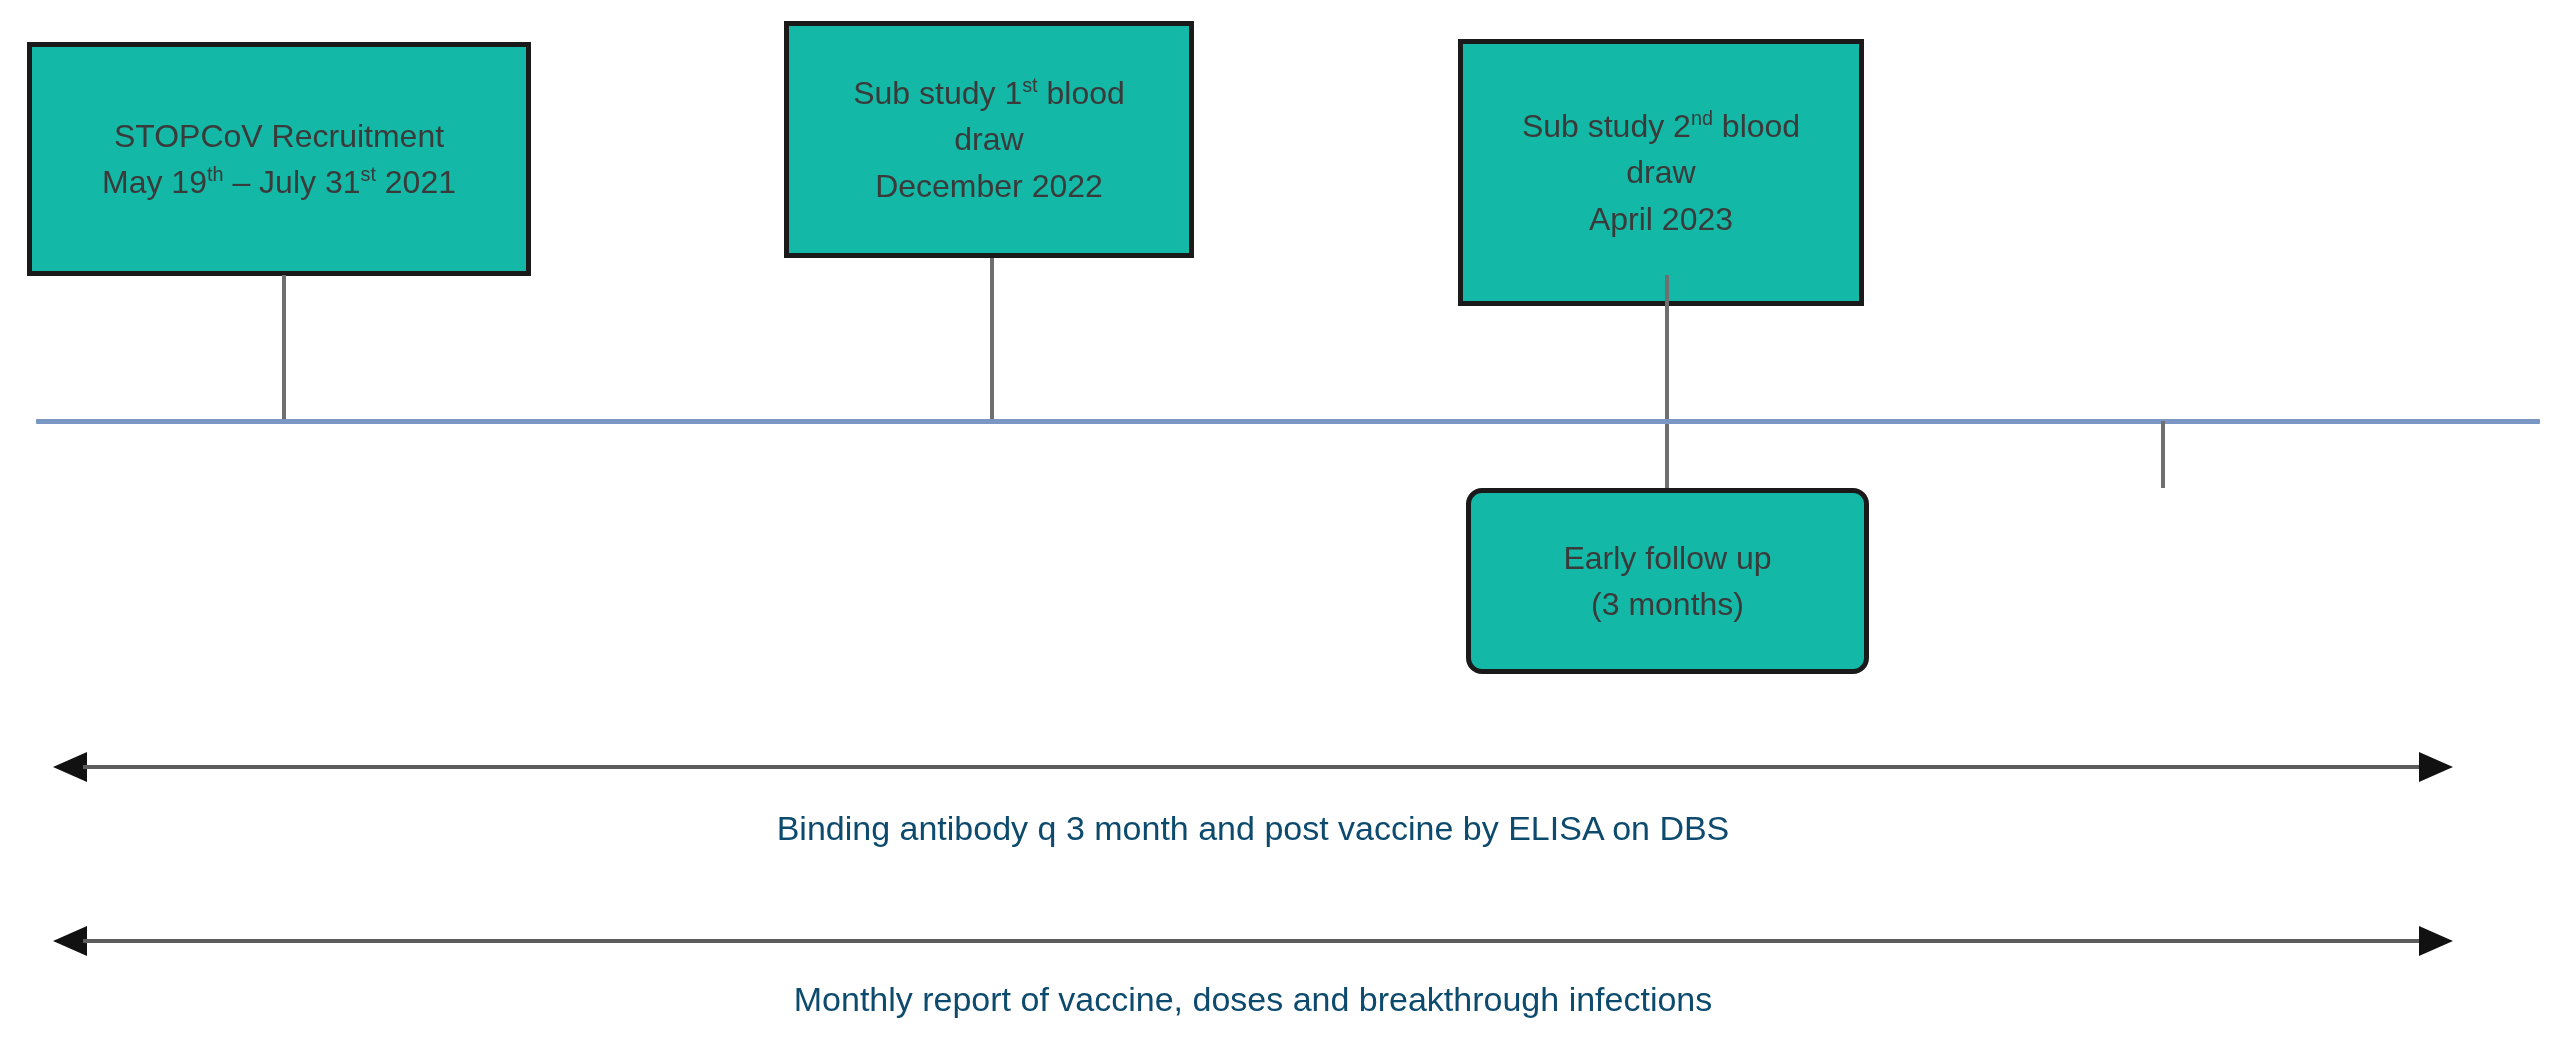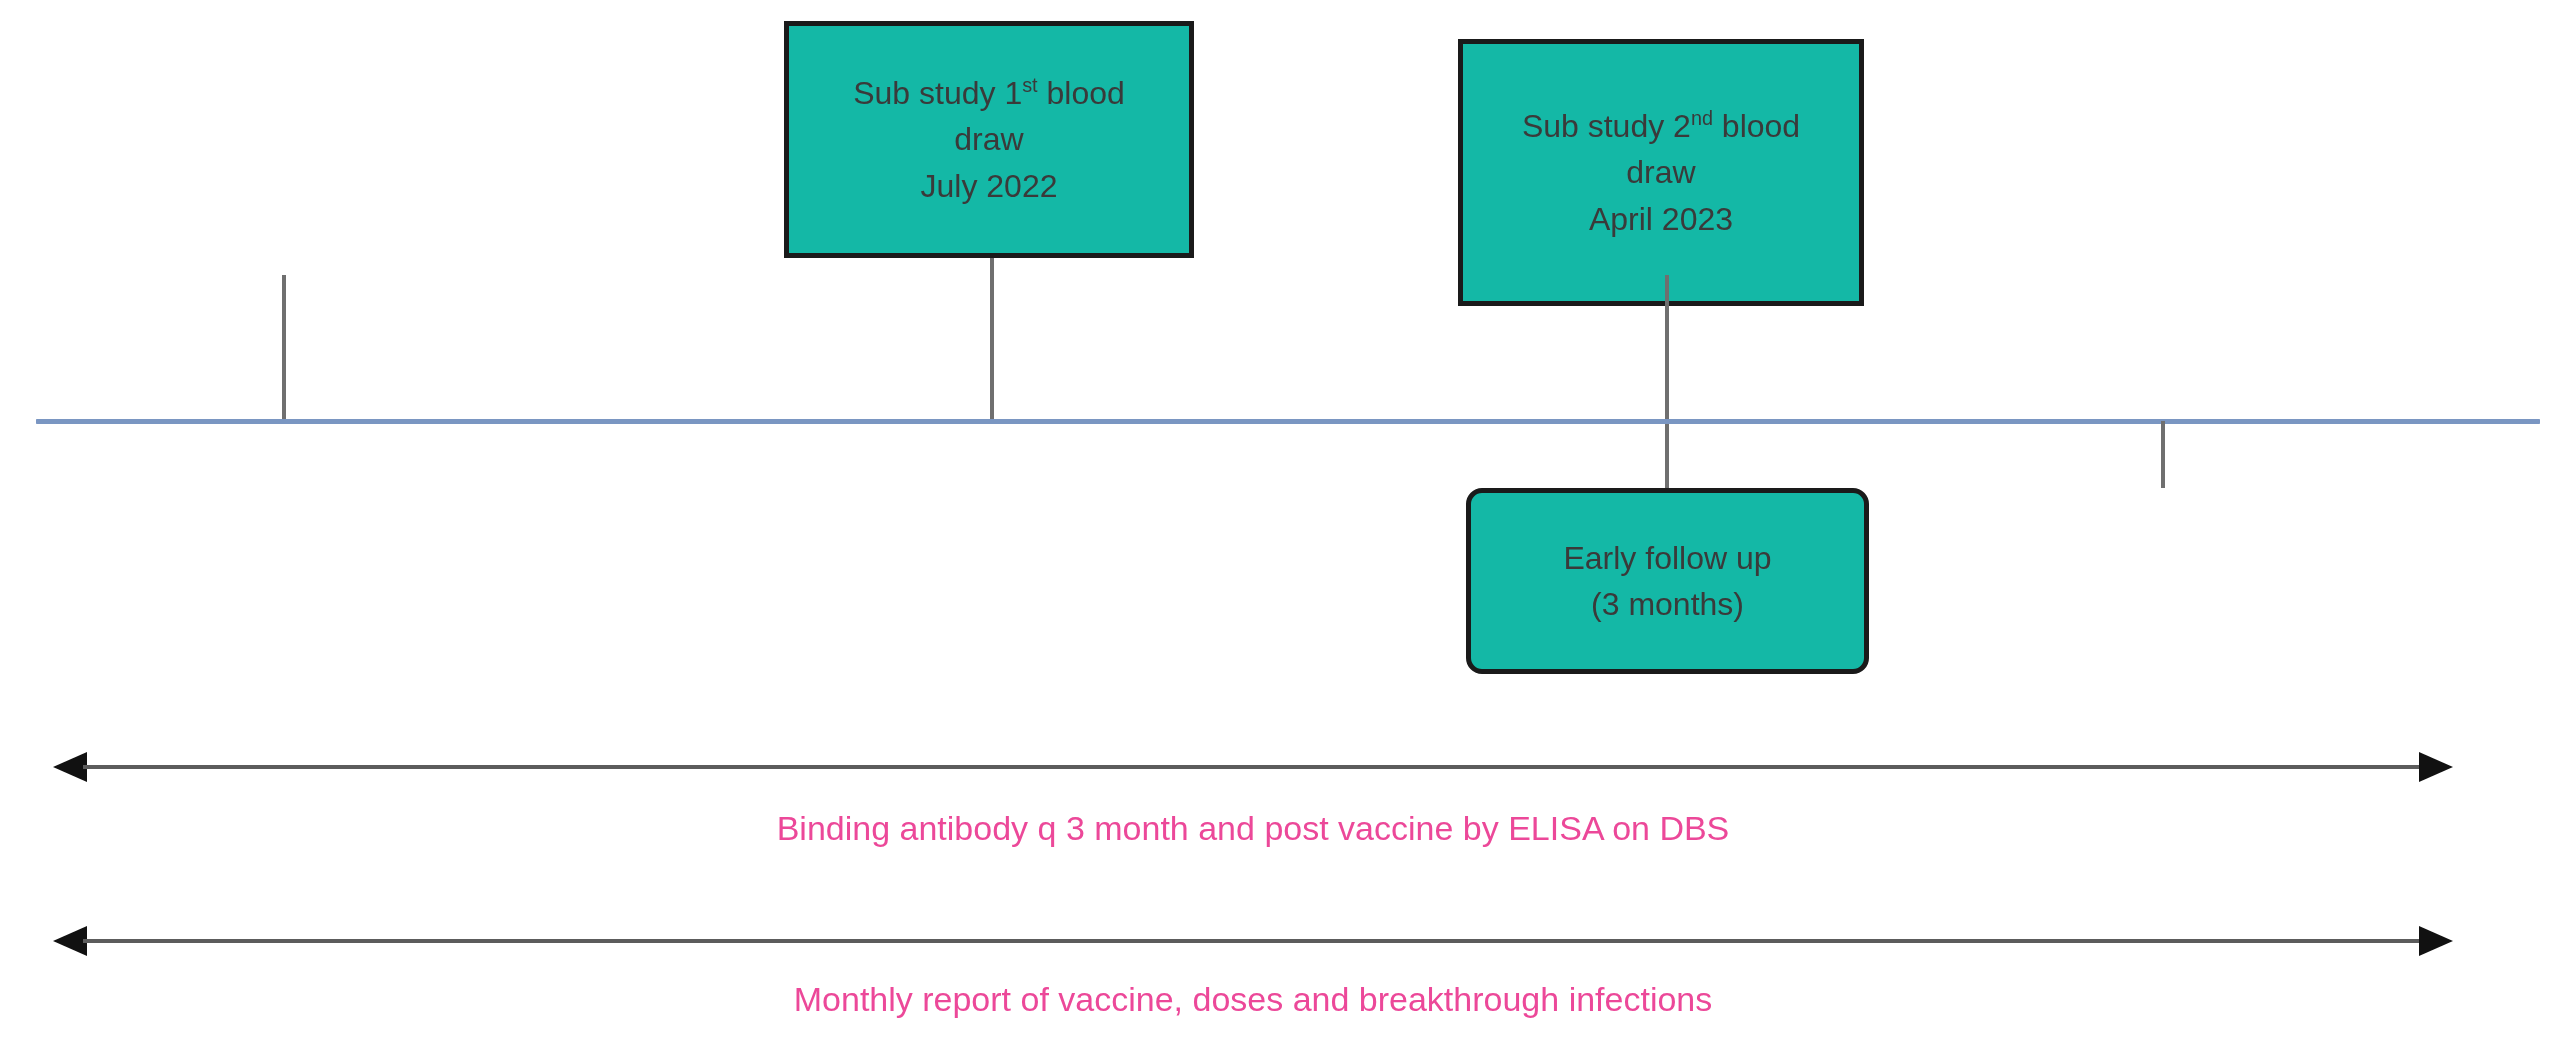--- a/index.html
+++ b/index.html
@@ -72,37 +72,41 @@
   .arrow-head.left {
     left: 0;
     border-right: 34px solid #111111;
   }
   .arrow-head.right {
     right: 0;
     border-left: 34px solid #111111;
   }
   .caption {
     position: absolute;
-    color: #ec4899;
+    color: #0c4a6e;
     font-size: 34px;
     white-space: nowrap;
     text-align: center;
   }
 </style>
 </head>
 <body>
 
 <div id="canvas">
 
+  <div class="node-box" style="left:27px; top:42px; width:504px; height:234px;">
+    <span class="node-line">STOPCoV Recruitment</span>
+    <span class="node-line"><span>May 19</span><sup>th</sup><span> – July 31</span><sup>st</sup><span> 2021</span></span>
+  </div>
   <div class="connector" style="left:282px; top:275px; height:147px;"></div>
 
   <div class="node-box" style="left:784px; top:21px; width:410px; height:237px;">
     <span class="node-line"><span>Sub study 1</span><sup>st</sup><span> blood</span></span>
     <span class="node-line">draw</span>
-    <span class="node-line">July 2022</span>
+    <span class="node-line">December 2022</span>
   </div>
   <div class="connector" style="left:990px; top:258px; height:163px;"></div>
 
   <div class="node-box" style="left:1458px; top:39px; width:406px; height:267px;">
     <span class="node-line"><span>Sub study 2</span><sup>nd</sup><span> blood</span></span>
     <span class="node-line">draw</span>
     <span class="node-line">April 2023</span>
   </div>
   <div class="connector" style="left:1665px; top:275px; height:213px;"></div>
 

